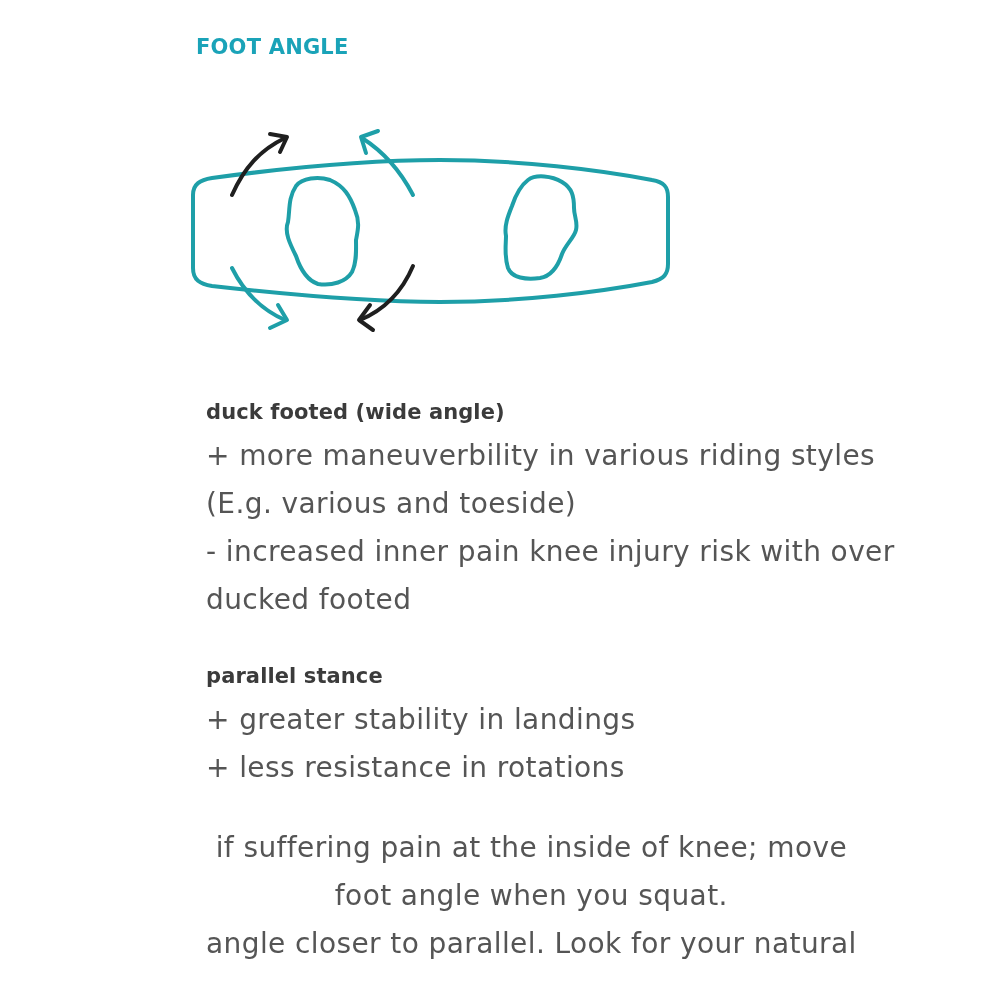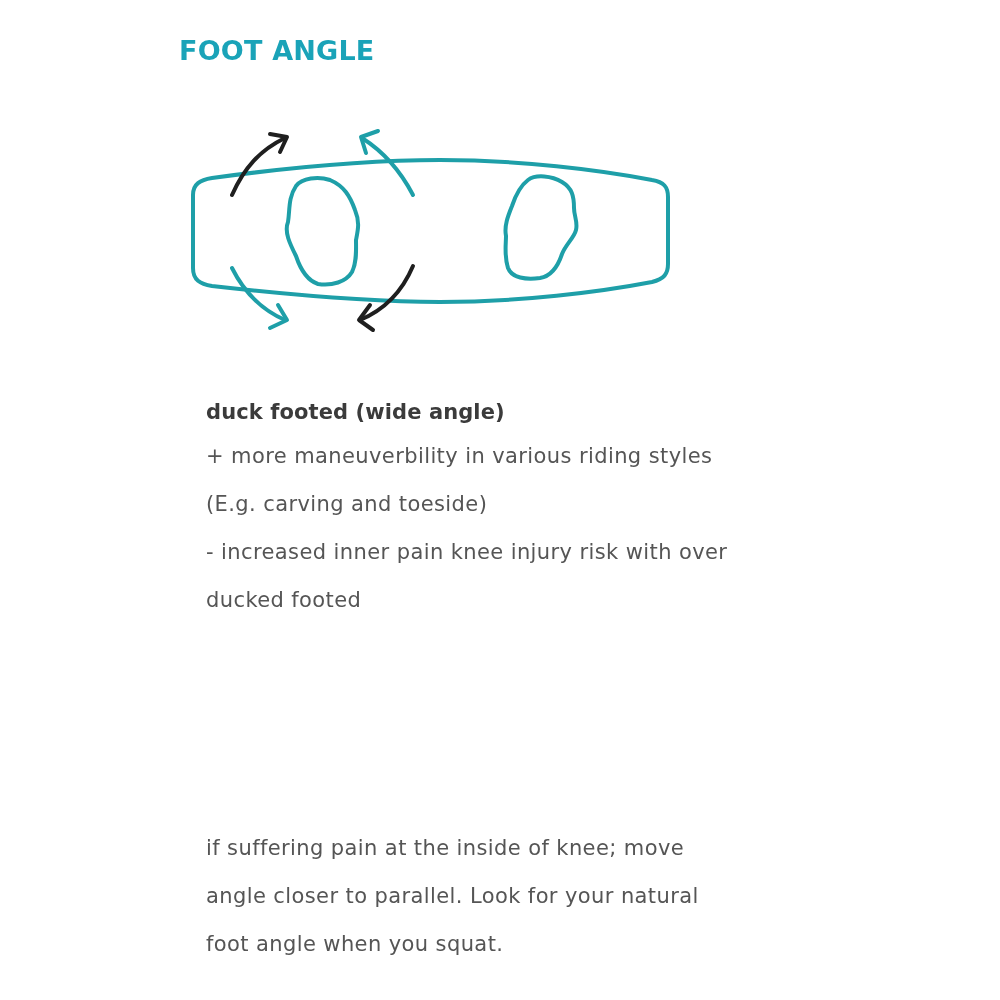--- a/index.html
+++ b/index.html
@@ -10,25 +10,25 @@
     body {
       width: 1000px;
       height: 1000px;
       position: relative;
       overflow: hidden;
       font-family: "DejaVu Sans", "Liberation Sans", sans-serif;
       color: #4a4a4a;
     }
     .title {
       position: absolute;
-      left: 179px;
+      left: 196px;
       top: 35px;
       font-family: "DejaVu Sans", sans-serif;
       font-weight: bold;
-      font-size: 27px;
+      font-size: 21px;
       letter-spacing: 0.2px;
       color: #1aa3b8;
       margin: 0;
     }
     .diagram {
       position: absolute;
       left: 180px;
       top: 115px;
       width: 510px;
       height: 230px;
@@ -43,38 +43,39 @@
     .section-heading {
       font-weight: bold;
       font-size: 21px;
       color: #3b3b3b;
       line-height: 40px;
       height: 40px;
       margin: 0;
       letter-spacing: 0.1px;
     }
     .line {
-      font-size: 21px;
+      font-size: 28px;
       line-height: 48px;
       height: 48px;
       color: #555555;
       margin: 0;
       letter-spacing: 0.4px;
       white-space: nowrap;
     }
     .sec1 .line:first-of-type { }
     .sec2 {
       position: absolute;
       top: 264px;
       left: 0;
     }
     .sec3 {
       position: absolute;
       top: 432px;
       left: 0;
+      text-align: center;
     }
   </style>
 </head>
 <body>
 
 <h1 class="title">FOOT ANGLE</h1>
 
 <div class="diagram">
   <svg width="510" height="230" viewBox="180 115 510 230" xmlns="http://www.w3.org/2000/svg">
 
@@ -136,24 +137,29 @@
       <path d="M 413 266 C 402 292, 384 310, 360 320" fill="none" stroke="#1f1f1f" stroke-width="4" stroke-linecap="round"></path>
       <path d="M 370 305 L 359 320 L 373 330" fill="none" stroke="#1f1f1f" stroke-width="4" stroke-linecap="round" stroke-linejoin="round"></path>
     </g>
   </svg>
 </div>
 
 <div class="content">
   <div class="sec1">
     <p class="section-heading">duck footed (wide angle)</p>
     <p class="line">+ more maneuverbility in various riding styles</p>
-    <p class="line">(E.g. carving and toeside)</p>
+    <p class="line">(E.g. various and toeside)</p>
     <p class="line">- increased inner pain knee injury risk with over</p>
     <p class="line">ducked footed</p>
   </div>
 
+  <div class="sec2">
+    <p class="section-heading">parallel stance</p>
+    <p class="line">+ greater stability in landings</p>
+    <p class="line">+ less resistance in rotations</p>
+  </div>
 
   <div class="sec3">
     <p class="line">if suffering pain at the inside of knee; move</p>
+    <p class="line">foot angle when you squat.</p>
     <p class="line">angle closer to parallel. Look for your natural</p>
-    <p class="line">foot angle when you squat.</p>
   </div>
 </div>
 
 </body></html>

